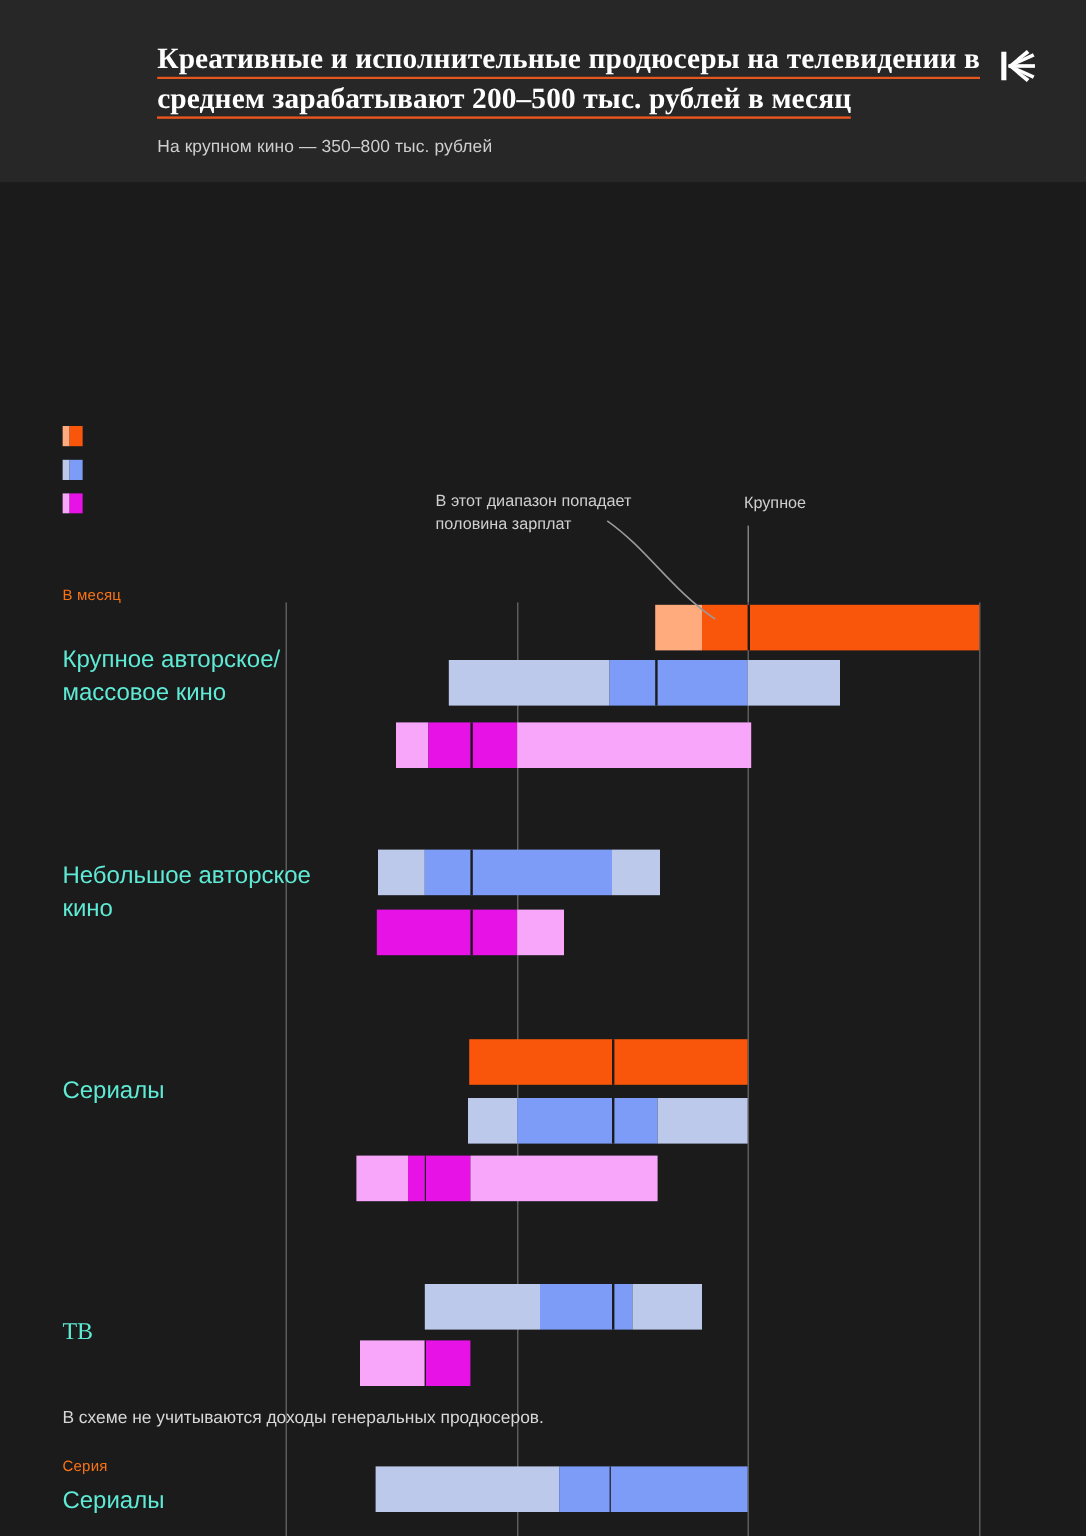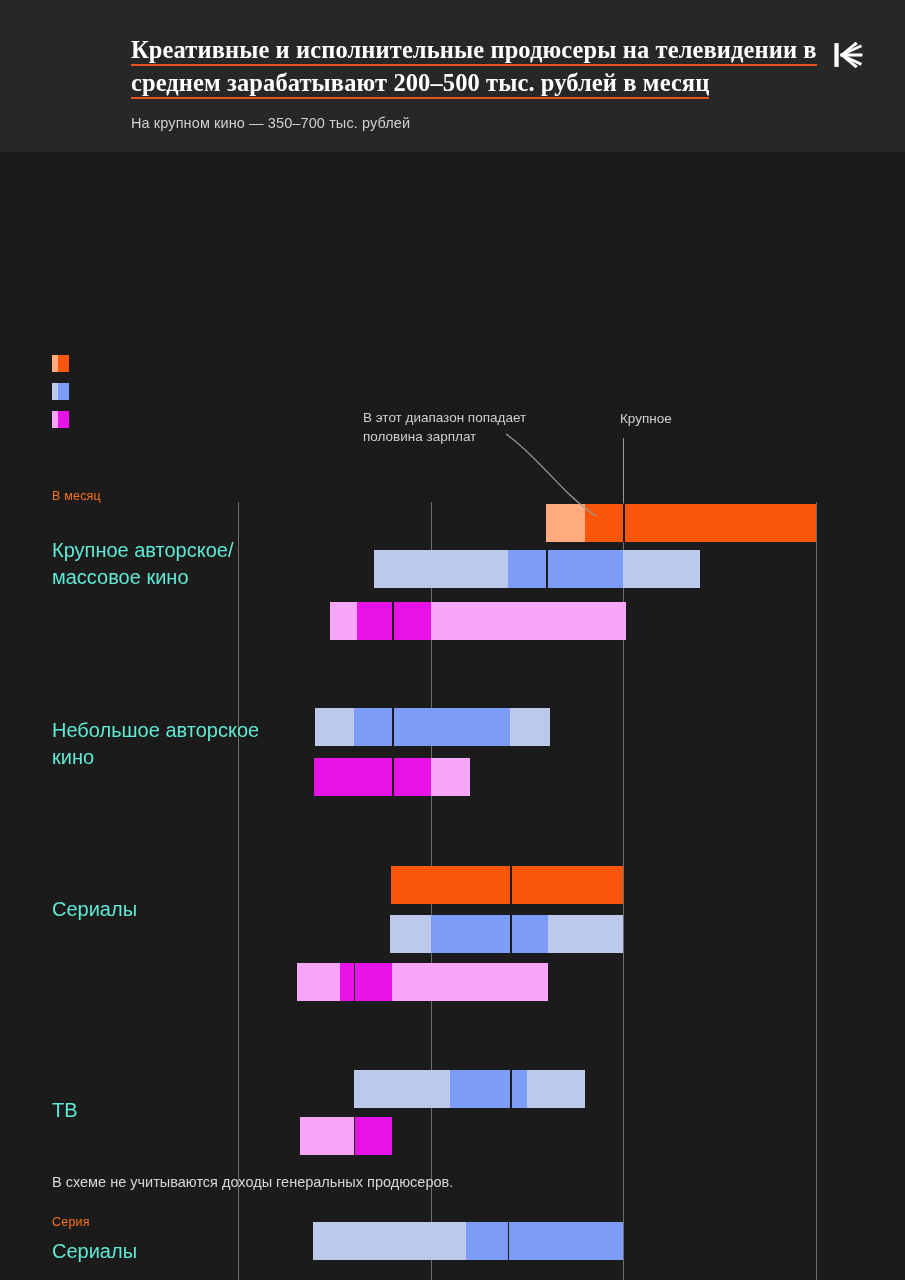--- a/index.html
+++ b/index.html
@@ -131,21 +131,21 @@
     color: #d7d7d7;
   }
 </style>
 </head>
 <body>
 
 <div class="header">
   <div class="header-inner">
     <div class="title-block">
       <h1 class="title">Креативные и исполнительные продюсеры на телевидении в среднем зарабатывают 200–500 тыс. рублей в месяц</h1>
-      <p class="subtitle">На крупном кино — 350–700 тыс. рублей</p>
+      <p class="subtitle">На крупном кино — 350–800 тыс. рублей</p>
     </div>
     <svg class="logo" viewBox="0 0 40 40">
       <g fill="#ffffff">
         <rect x="4" y="6" width="5" height="28"></rect>
         <rect x="11" y="18.2" width="26" height="3.6"></rect>
         <polygon points="11,19 35,7.5 36.6,10.6 12.6,21.4"></polygon>
         <polygon points="11,21 35,32.5 36.6,29.4 12.6,18.6"></polygon>
         <polygon points="11,19.4 29,4.4 31.6,7.2 12.6,21.4"></polygon>
         <polygon points="11,20.6 29,35.6 31.6,32.8 12.6,18.6"></polygon>
       </g>
@@ -202,21 +202,21 @@
         <div class="seg" style="width: 117.141px; background: rgb(125, 156, 248);"></div>
         <div class="seg" style="width: 75.5253px; background: rgb(188, 201, 234);"></div>
         <div class="median" style="left: 120.224px;"></div>
       </div>
       <div class="bar" title="Линейный продюсер" style="left: 296.571px; top: 811px; width: 251.237px;">
         <div class="seg" style="width: 43.1573px; background: rgb(247, 166, 249);"></div>
         <div class="seg" style="width: 52.4053px; background: rgb(230, 18, 230);"></div>
         <div class="seg" style="width: 155.675px; background: rgb(247, 166, 249);"></div>
         <div class="median" style="left: 57.0293px;"></div>
       </div>
-      <div class="row-label" style="left: 52px; top: 945px;">ТВ</div>
+      <div class="row-label" style="left: 52px; top: 945px; font-family: Liberation Serif, serif;">ТВ</div>
       <div class="bar" title="Исполнительный продюсер" style="left: 353.6px; top: 918px; width: 231.2px;">
         <div class="seg" style="width: 96.3333px; background: rgb(188, 201, 234);"></div>
         <div class="seg" style="width: 77.0667px; background: rgb(125, 156, 248);"></div>
         <div class="seg" style="width: 57.8px; background: rgb(188, 201, 234);"></div>
         <div class="median" style="left: 156.445px;"></div>
       </div>
       <div class="bar" title="Линейный продюсер" style="left: 299.653px; top: 965px; width: 92.48px;">
         <div class="seg" style="width: 53.9467px; background: rgb(247, 166, 249);"></div>
         <div class="seg" style="width: 38.5333px; background: rgb(230, 18, 230);"></div>
         <div class="median" style="left: 53.9467px;"></div>

